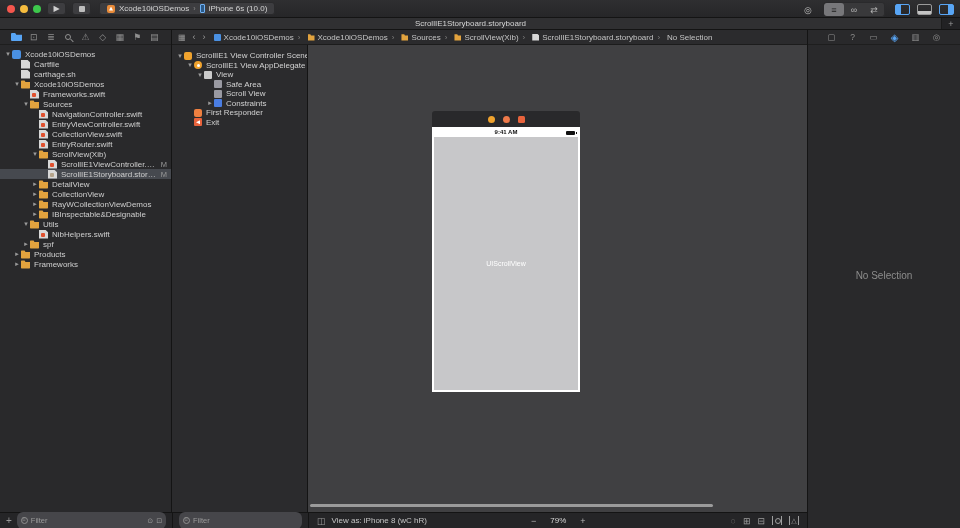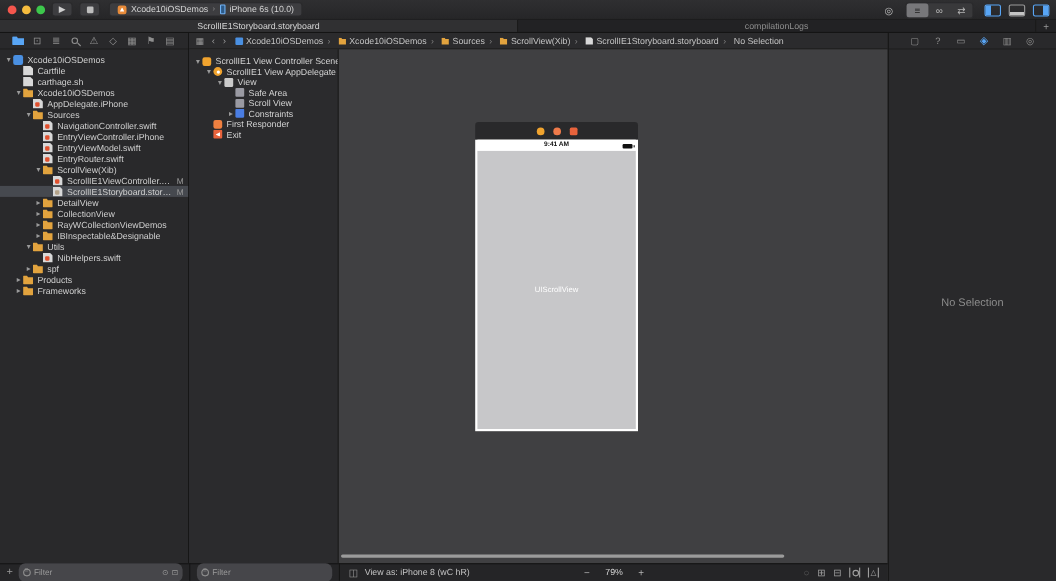--- a/index.html
+++ b/index.html
@@ -230,23 +230,20 @@
         </div>
     </div>
   </div>
 
   <div class="tabbar" data-name="editor-tab-bar">
     <div style="display:flex;flex:1" data-name="tabs">
 
     <div class="tab active" data-name="editor-tab">
           <span>ScrollIE1Storyboard.storyboard</span>
         </div>
-        <div class="tab" data-name="editor-tab">
-          <span>compilationLogs</span>
-        </div>
       </div>
     <div class="tab-add" data-name="add-tab-button">+</div>
   </div>
 
   <div class="navigator" data-name="navigator-panel">
     <div class="nav-strip" data-name="navigator-selector-bar">
 
         <span class="nav-ic active" data-name="project-navigator-icon">
           <span class="fold"></span>
         </span>
@@ -309,49 +306,49 @@
         <div class="row" data-name="file-row" data-icon="folder" data-disclosure="open" style="--indent: 1;">
           <span class="disclosure" data-name="disclosure-triangle-icon"></span>
           <span class="ti" data-name="file-icon"></span>
           <span class="lbl">Xcode10iOSDemos</span>
           <span class="badge" data-name="source-control-badge"></span>
         </div>
 
         <div class="row" data-name="file-row" data-icon="swift" style="--indent: 2;">
           <span class="disclosure" data-name="disclosure-triangle-icon"></span>
           <span class="ti" data-name="file-icon"></span>
-          <span class="lbl">AppDelegate.iPhone</span>
+          <span class="lbl">Frameworks.swift</span>
           <span class="badge" data-name="source-control-badge"></span>
         </div>
 
         <div class="row" data-name="file-row" data-icon="folder" data-disclosure="open" style="--indent: 2;">
           <span class="disclosure" data-name="disclosure-triangle-icon"></span>
           <span class="ti" data-name="file-icon"></span>
           <span class="lbl">Sources</span>
           <span class="badge" data-name="source-control-badge"></span>
         </div>
 
         <div class="row" data-name="file-row" data-icon="swift" style="--indent: 3;">
           <span class="disclosure" data-name="disclosure-triangle-icon"></span>
           <span class="ti" data-name="file-icon"></span>
           <span class="lbl">NavigationController.swift</span>
           <span class="badge" data-name="source-control-badge"></span>
         </div>
 
         <div class="row" data-name="file-row" data-icon="swift" style="--indent: 3;">
           <span class="disclosure" data-name="disclosure-triangle-icon"></span>
           <span class="ti" data-name="file-icon"></span>
-          <span class="lbl">EntryViewController.iPhone</span>
+          <span class="lbl">EntryViewController.swift</span>
           <span class="badge" data-name="source-control-badge"></span>
         </div>
 
         <div class="row" data-name="file-row" data-icon="swift" style="--indent: 3;">
           <span class="disclosure" data-name="disclosure-triangle-icon"></span>
           <span class="ti" data-name="file-icon"></span>
-          <span class="lbl">EntryViewModel.swift</span>
+          <span class="lbl">CollectionView.swift</span>
           <span class="badge" data-name="source-control-badge"></span>
         </div>
 
         <div class="row" data-name="file-row" data-icon="swift" style="--indent: 3;">
           <span class="disclosure" data-name="disclosure-triangle-icon"></span>
           <span class="ti" data-name="file-icon"></span>
           <span class="lbl">EntryRouter.swift</span>
           <span class="badge" data-name="source-control-badge"></span>
         </div>
 

